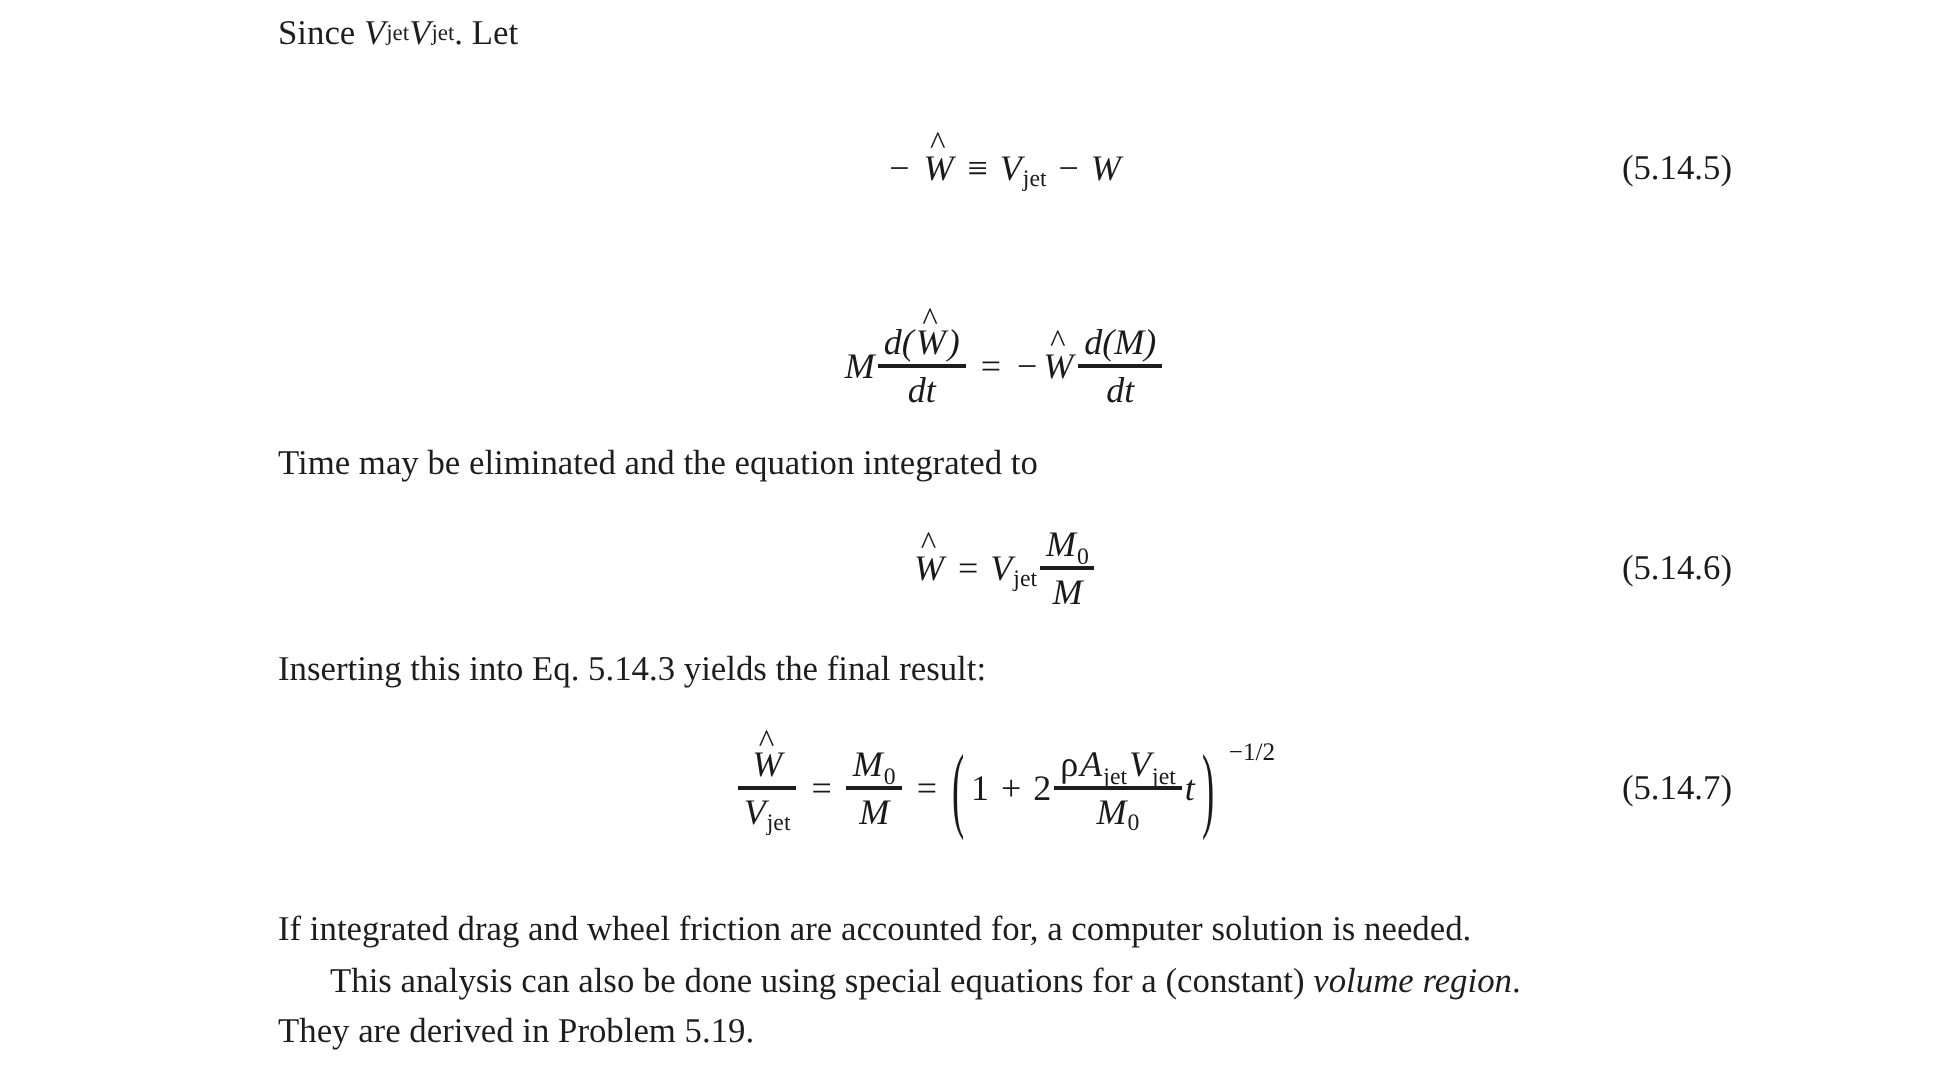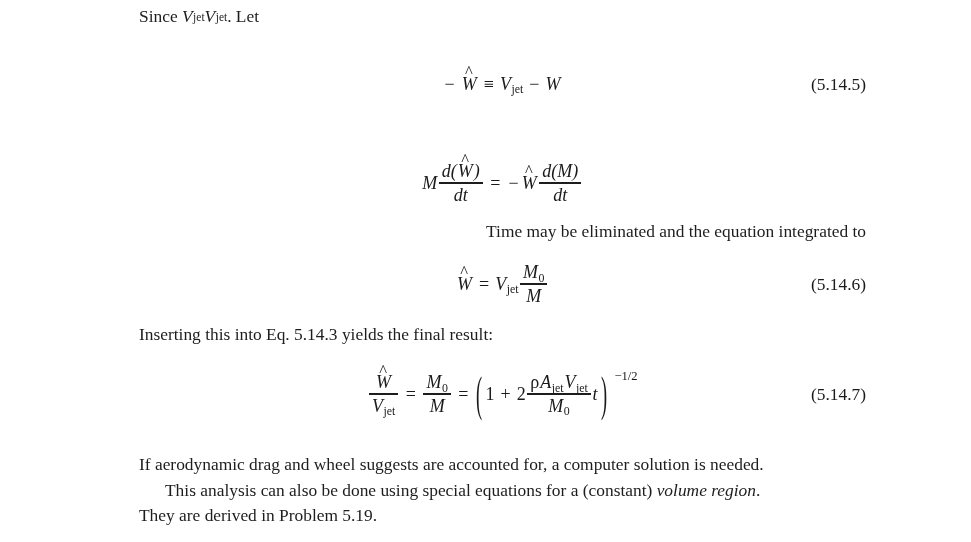--- a/index.html
+++ b/index.html
@@ -183,21 +183,21 @@
         <span class="hat"><span class="hatmark">^</span><span>W</span></span>
       <span class="frac">
         <span class="fnum">d(M)</span>
         <span class="fbar"></span>
         <span class="fden">dt</span>
       </span>
     </span>
     <span class="eqnum"></span>
   </div>
 
-  <div class="abs para nojust" style="top:219px;text-align:right;">Time may be eliminated and the equation integrated to</div>
+  <div class="abs para nojust" style="top:219px;">Time may be eliminated and the equation integrated to</div>
 
   <div class="abs eqrow" style="top:255px; height:58px;">
     <span class="math">
       <span class="hat"><span class="hatmark">^</span><span>W</span></span>
       <span class="op">=</span>
       <span><span>V</span><sub class="sb">jet</sub></span>
       <span class="frac">
         <span class="fnum"><span>M</span><sub class="sb">0</sub></span>
         <span class="fbar"></span>
         <span class="fden">M</span>
@@ -236,18 +236,18 @@
           <span>t</span>
         </span>
         <span class="bigparen">)</span>
         <span class="paren-sup">−1/2</span>
       </span>
     </span>
     <span class="eqnum">(5.14.7)</span>
   </div>
 
   <div class="abs" style="top:452px;">
-    <div class="para nojust">If aerodynamic drag and wheel suggests are accounted for, a computer solution is needed.</div>
+    <div class="para nojust">If integrated drag and wheel friction are accounted for, a computer solution is needed.</div>
     <div class="para"><span class="indent"></span><span>This analysis can also be done using special equations for a (constant) </span><span class="ital">volume region</span><span>.</span></div>
     <div class="para nojust">They are derived in Problem 5.19.</div>
   </div>
 
 </div>
 
 </body></html>

